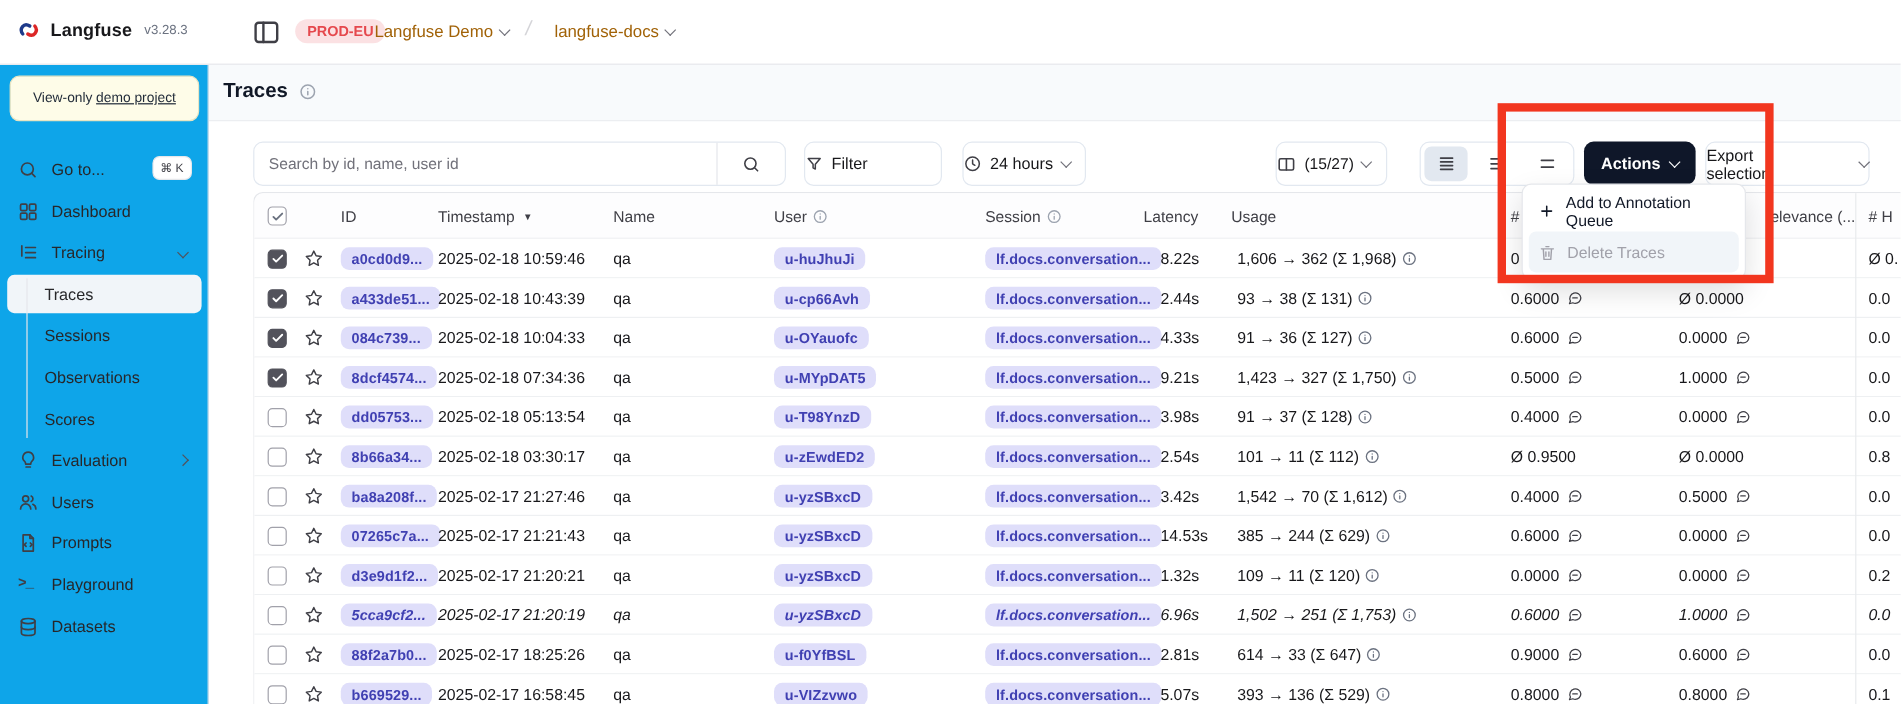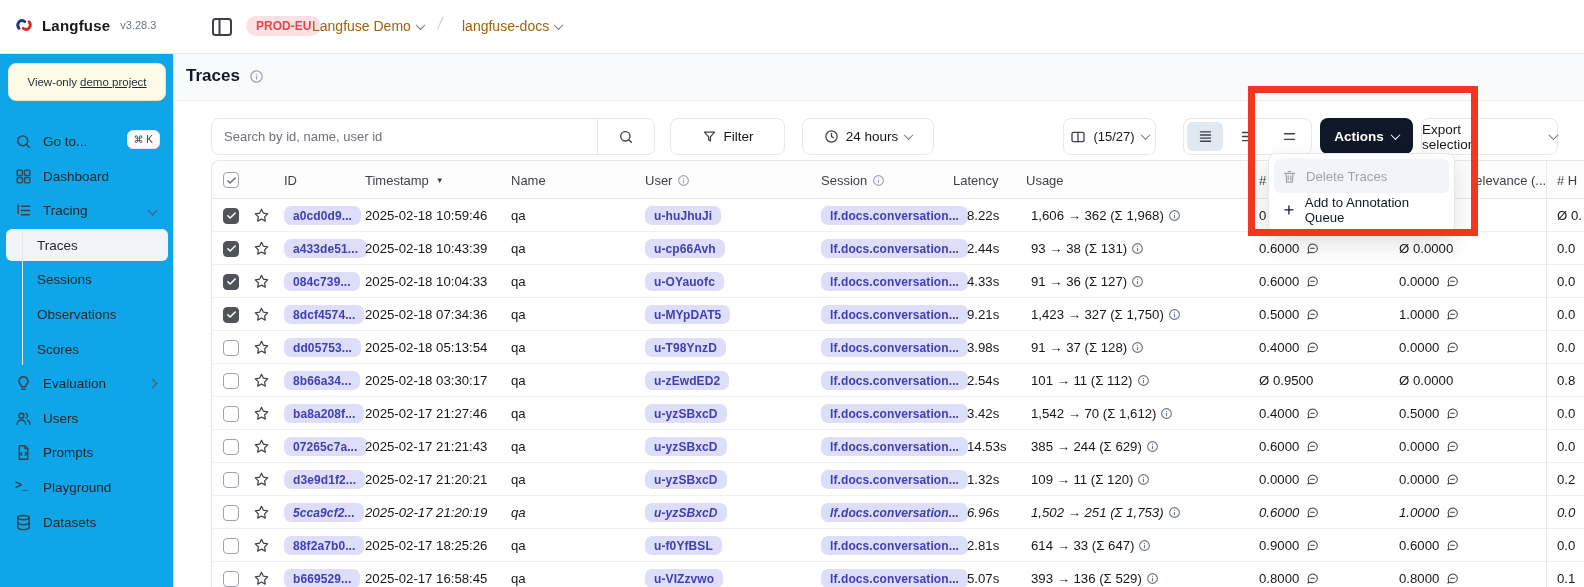--- a/index.html
+++ b/index.html
@@ -29,21 +29,21 @@
   .kbd { position:absolute; right:8px; top:5px; border:1px solid #e5e7eb; border-radius:6px; font-size:10px; color:#3f3f46; padding:3px 6px; background:#fff; }
   .side-chev { position:absolute; right:12px; color:#52525b; }
   .guide { position:absolute; left:22px; top:178px; width:1px; height:133px; background:#e5e7eb; }
   .term-ic { font-family:"Liberation Mono", monospace; font-weight:700; font-size:12px; letter-spacing:-1px; }
 
   
   .pagehead { position:absolute; left:174px; top:54px; width:1410px; height:47px; background:#f8fafc; border-bottom:1px solid #eceef1; }
   .page-title { position:absolute; left:12px; top:12px; font-size:17px; font-weight:700; color:#111827; display:flex; align-items:center; gap:9px; }
 
   
-  .btn { position:absolute; top:118px; height:37px; background:#fff; border:1px solid #e2e8f0; border-radius:8px; display:flex; align-items:center; justify-content:center; gap:7px; font-size:13.5px; font-weight:500; color:#18181b; cursor:pointer; }
+  .btn { position:absolute; top:118px; height:37px; background:#fff; border:1px solid #e2e8f0; border-radius:8px; display:flex; align-items:center; gap:7px; font-size:13.5px; font-weight:500; color:#18181b; cursor:pointer; }
   .btn .ic { display:flex; color:#3f3f46; }
   .searchbox { position:absolute; left:211px; top:118px; width:444px; height:37px; border:1px solid #e2e8f0; border-radius:8px; background:#fff; display:flex; }
   .searchbox input { flex:1; border:none; outline:none; background:transparent; padding:0 12px; font-size:13px; font-family:Liberation Sans, sans-serif; color:#a16207; }
   .searchbox input::placeholder { color:#71717a; }
   .search-btn { width:57px; border-left:1px solid #e5e7eb; display:flex; align-items:center; justify-content:center; color:#3f3f46; cursor:pointer; }
   .chev { display:inline-block; width:7px; height:7px; border-right:1.7px solid currentColor; border-bottom:1.7px solid currentColor; transform:rotate(45deg) translate(-1px,-1px); }
   .density { position:absolute; left:1183px; top:118px; width:129px; height:37px; border:1px solid #e2e8f0; border-radius:8px; background:#fff; display:flex; }
   .density .cell { flex:1; margin:3px; border-radius:6px; display:flex; align-items:center; justify-content:center; color:#3f3f46; cursor:pointer; }
   .density .cell.sel { background:#e2e8f0; }
   .actions-btn { position:absolute; left:1320px; top:118px; width:93px; height:36px; background:#0f1729; border-radius:8px; color:#fff; font-size:13.5px; font-weight:600; display:flex; align-items:center; justify-content:center; gap:8px; cursor:pointer; }
@@ -234,21 +234,21 @@
   </span>
 </div>
 <div class="btn" style="left:670px;width:115px;">
   <span class="ic" style="width:15px;height:15px;">
       <svg class="st" viewBox="0 0 24 24">
         <path d="M4 5h16l-6.5 7.5V19l-3-1.7v-4.8z"></path>
       </svg>
     </span>
   <span>Filter</span>
 </div>
-<div class="btn" style="left:802px;width:132px;">
+<div class="btn" style="left:802px;width:103px;">
   <span class="ic" style="width:15px;height:15px;">
       <svg class="st" viewBox="0 0 24 24">
         <circle cx="12" cy="12" r="9"></circle>
         <path d="M12 7v5l3 2"></path>
       </svg>
     </span>
   <span>24 hours</span>
   <span class="chev" style="color:#71717a;"></span>
 </div>
 <div class="btn" style="left:1063px;width:93px;font-size:13px;">
@@ -964,31 +964,31 @@
         </span>
         <span class="td co-last">
           <span>0.1</span>
         </span>
       </div>
     </div>
   <div class="col-divider"></div>
 </div>
 
 <div class="menu">
+  <div class="menu-item normal">
+    <span class="ic">
+        <svg class="st" viewBox="0 0 24 24" style="stroke-width:2.2">
+          <path d="M12 5v14M5 12h14"></path>
+        </svg>
+      </span>
+    <span>Add to Annotation Queue</span>
+  </div>
   <div class="menu-item disabled">
     <span class="ic">
         <svg class="st" viewBox="0 0 24 24" style="stroke-width:1.9">
           <path d="M4 7h16M10 4h4M6.5 7l1 14h9l1-14M10 11v6M14 11v6"></path>
         </svg>
       </span>
     <span>Delete Traces</span>
   </div>
-  <div class="menu-item normal">
-    <span class="ic">
-        <svg class="st" viewBox="0 0 24 24" style="stroke-width:2.2">
-          <path d="M12 5v14M5 12h14"></path>
-        </svg>
-      </span>
-    <span>Add to Annotation Queue</span>
-  </div>
 </div>
 
 <div class="redbox"></div>
 
 </body></html>

